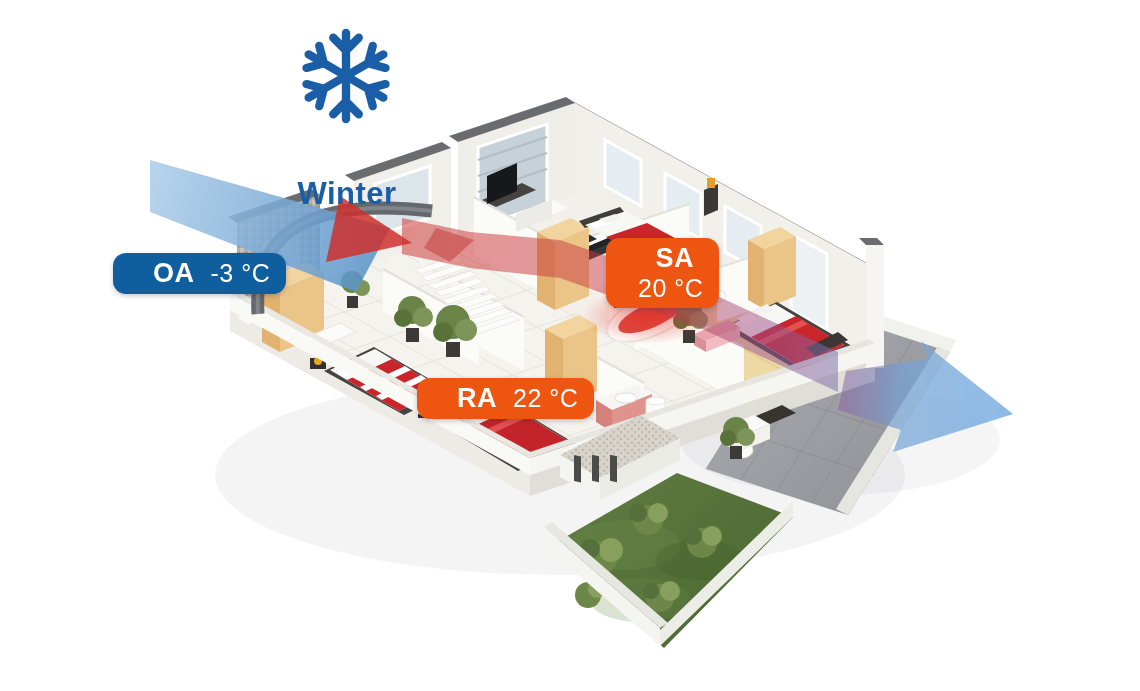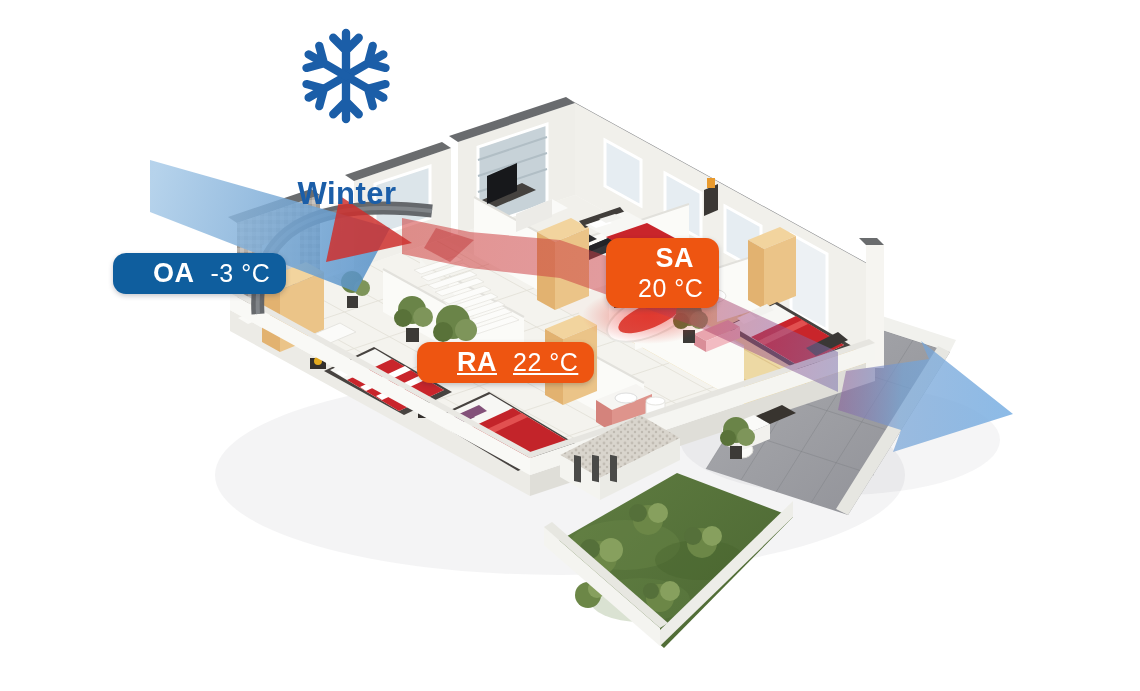--- a/index.html
+++ b/index.html
@@ -8,21 +8,21 @@
   #scene{position:absolute;left:0;top:0;width:1140px;height:691px;}
   .season{position:absolute;left:272px;top:156px;width:150px;text-align:center;
           font-size:31px;font-weight:700;letter-spacing:.5px;margin-top:20px;}
   .flake{position:absolute;left:295px;top:24px;width:102px;height:104px;}
   .badge{position:absolute;display:flex;align-items:center;color:#fff;
          border-radius:13px;padding:5px 16px;box-shadow:0 2px 5px rgba(40,40,60,.25);}
   .badge .code{font-weight:700;font-size:27px;letter-spacing:.5px;margin-left:24px;}
   .badge .temp{font-weight:400;font-size:25px;margin-left:16px;letter-spacing:.5px;}
   .badge-oa{left:113px;top:253px;}
   .badge-sa{left:606px;top:238px;flex-direction:column;}
-  .badge-ra{left:417px;top:342px;text-decoration:underline;}
+  .badge-ra{left:417px;top:378px;}
 </style>
 </head>
 <body>
 
 <div id="stage">
 
   <svg id="scene" viewBox="0 0 1140 691">
     <defs>
       <pattern id="mos" patternUnits="userSpaceOnUse" width="8" height="8">
         <rect width="8" height="8" fill="#B6B1AC"></rect>

